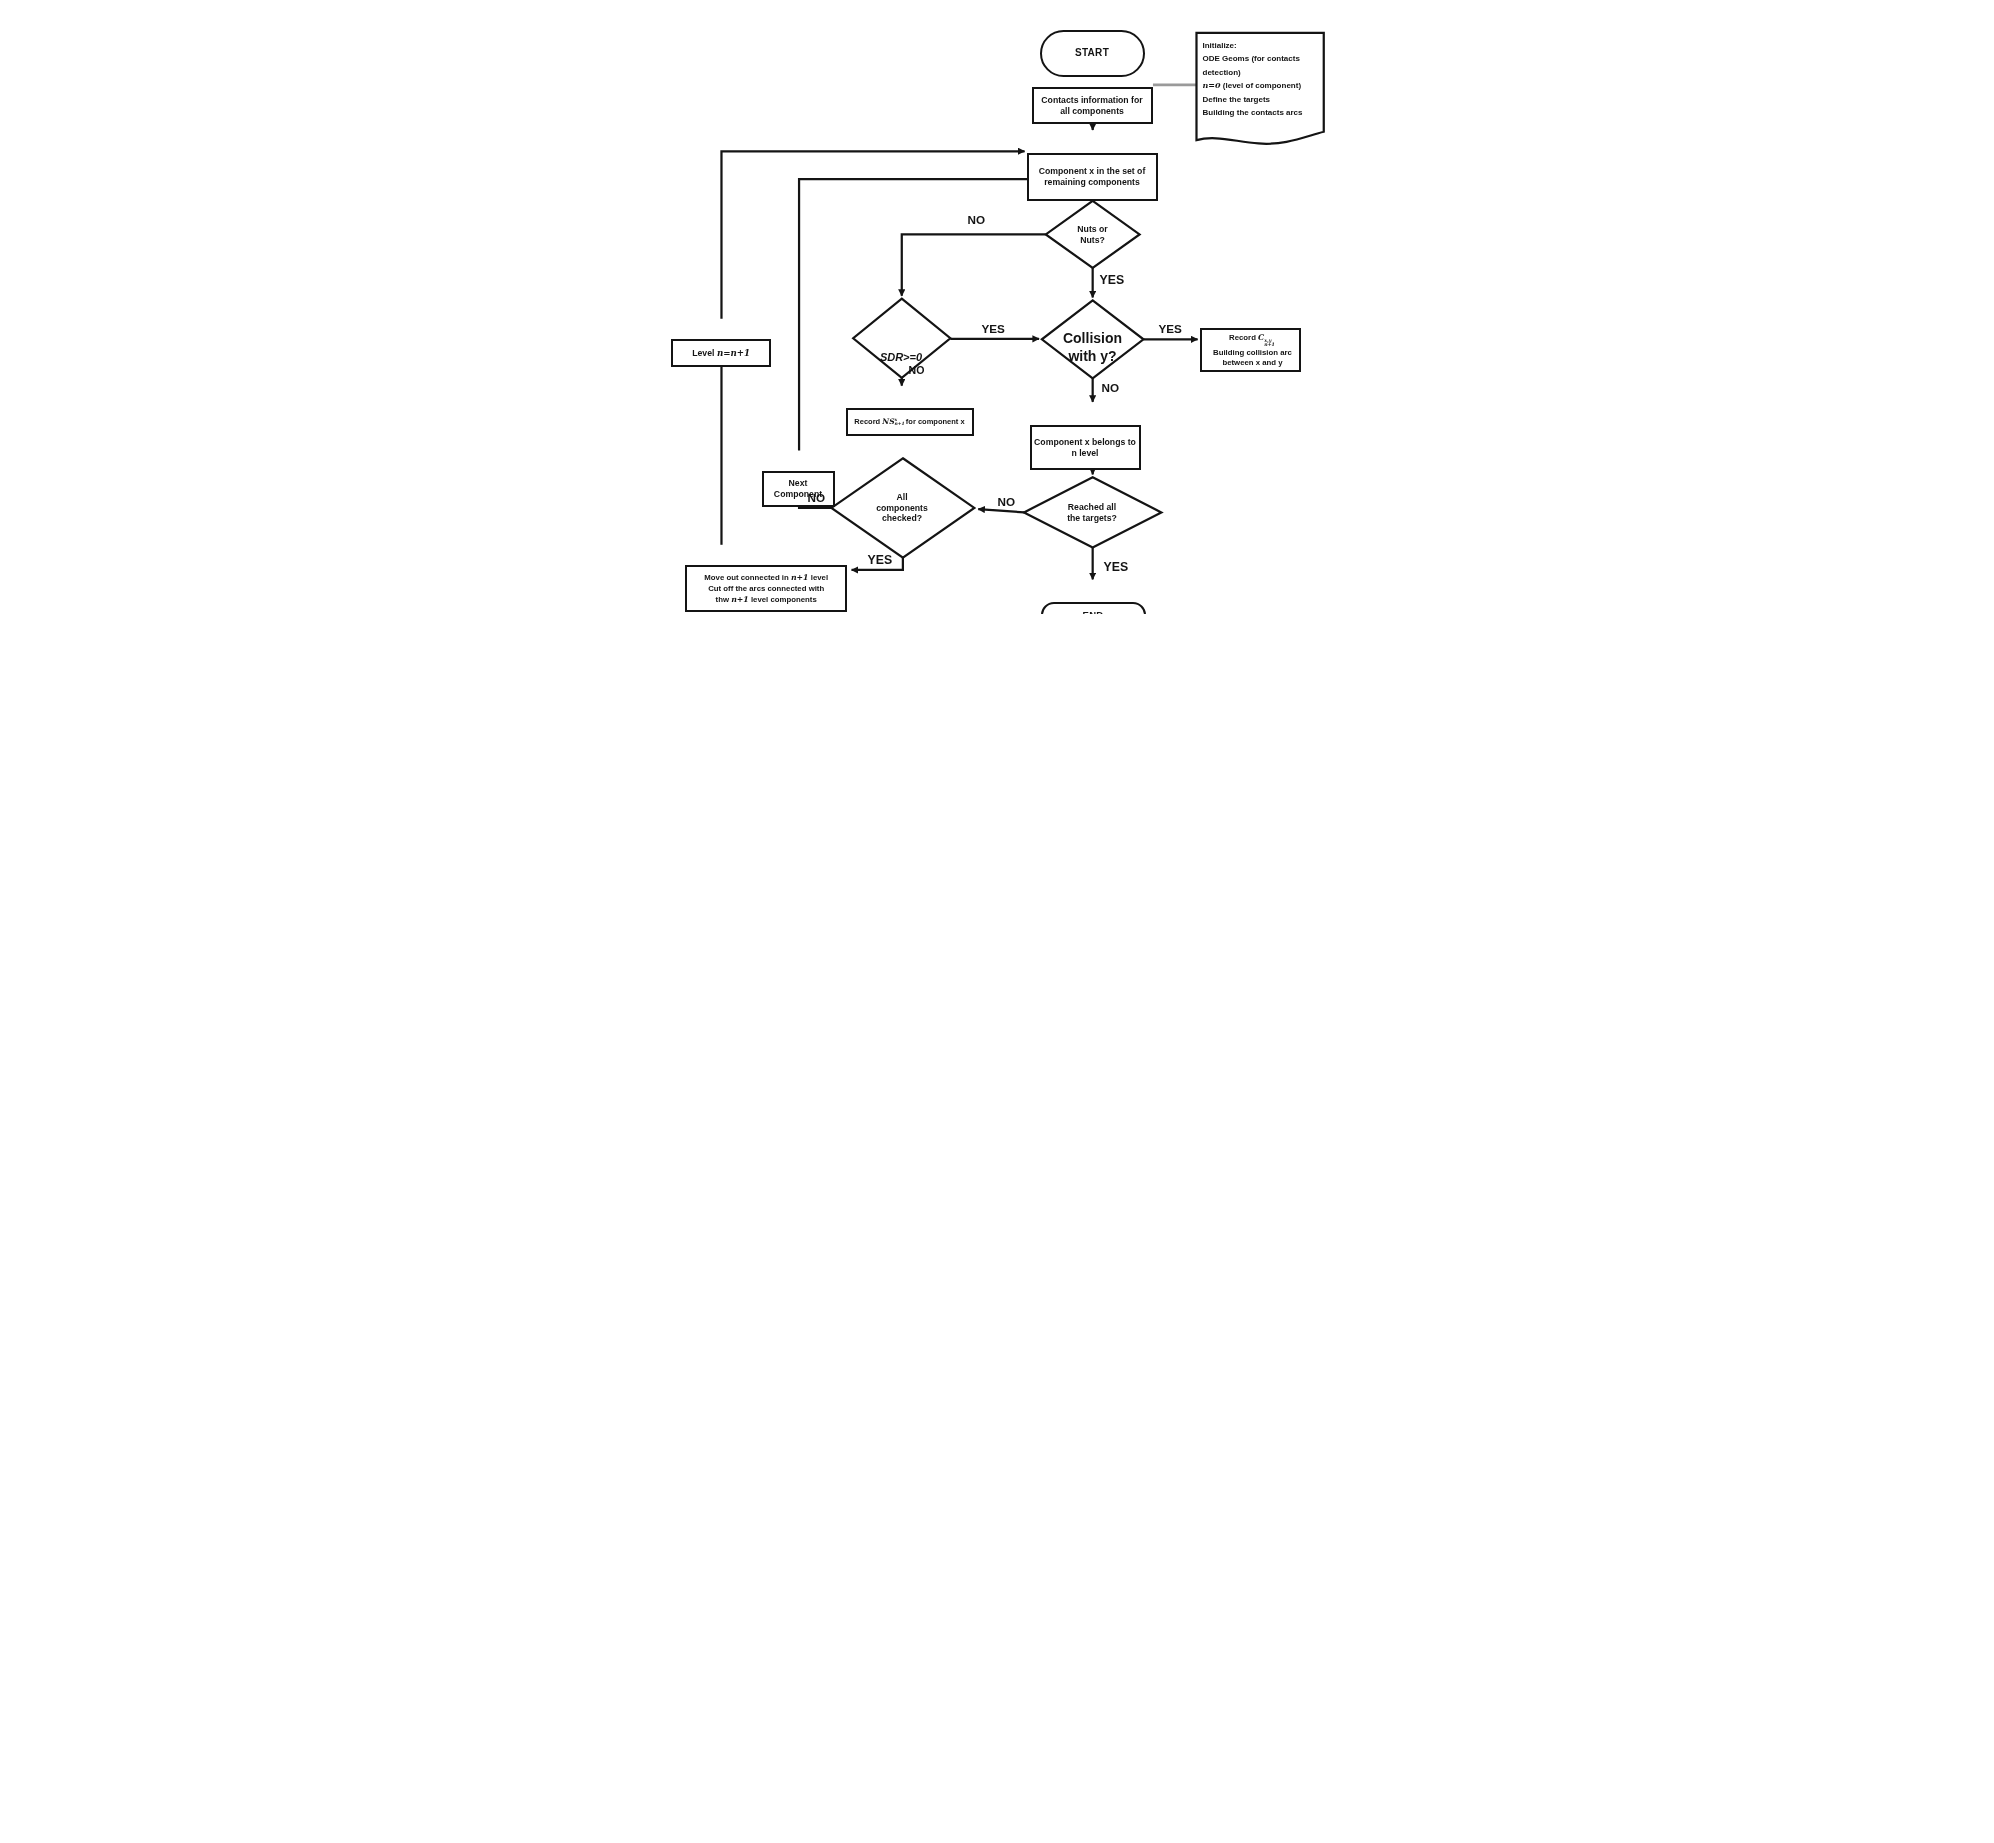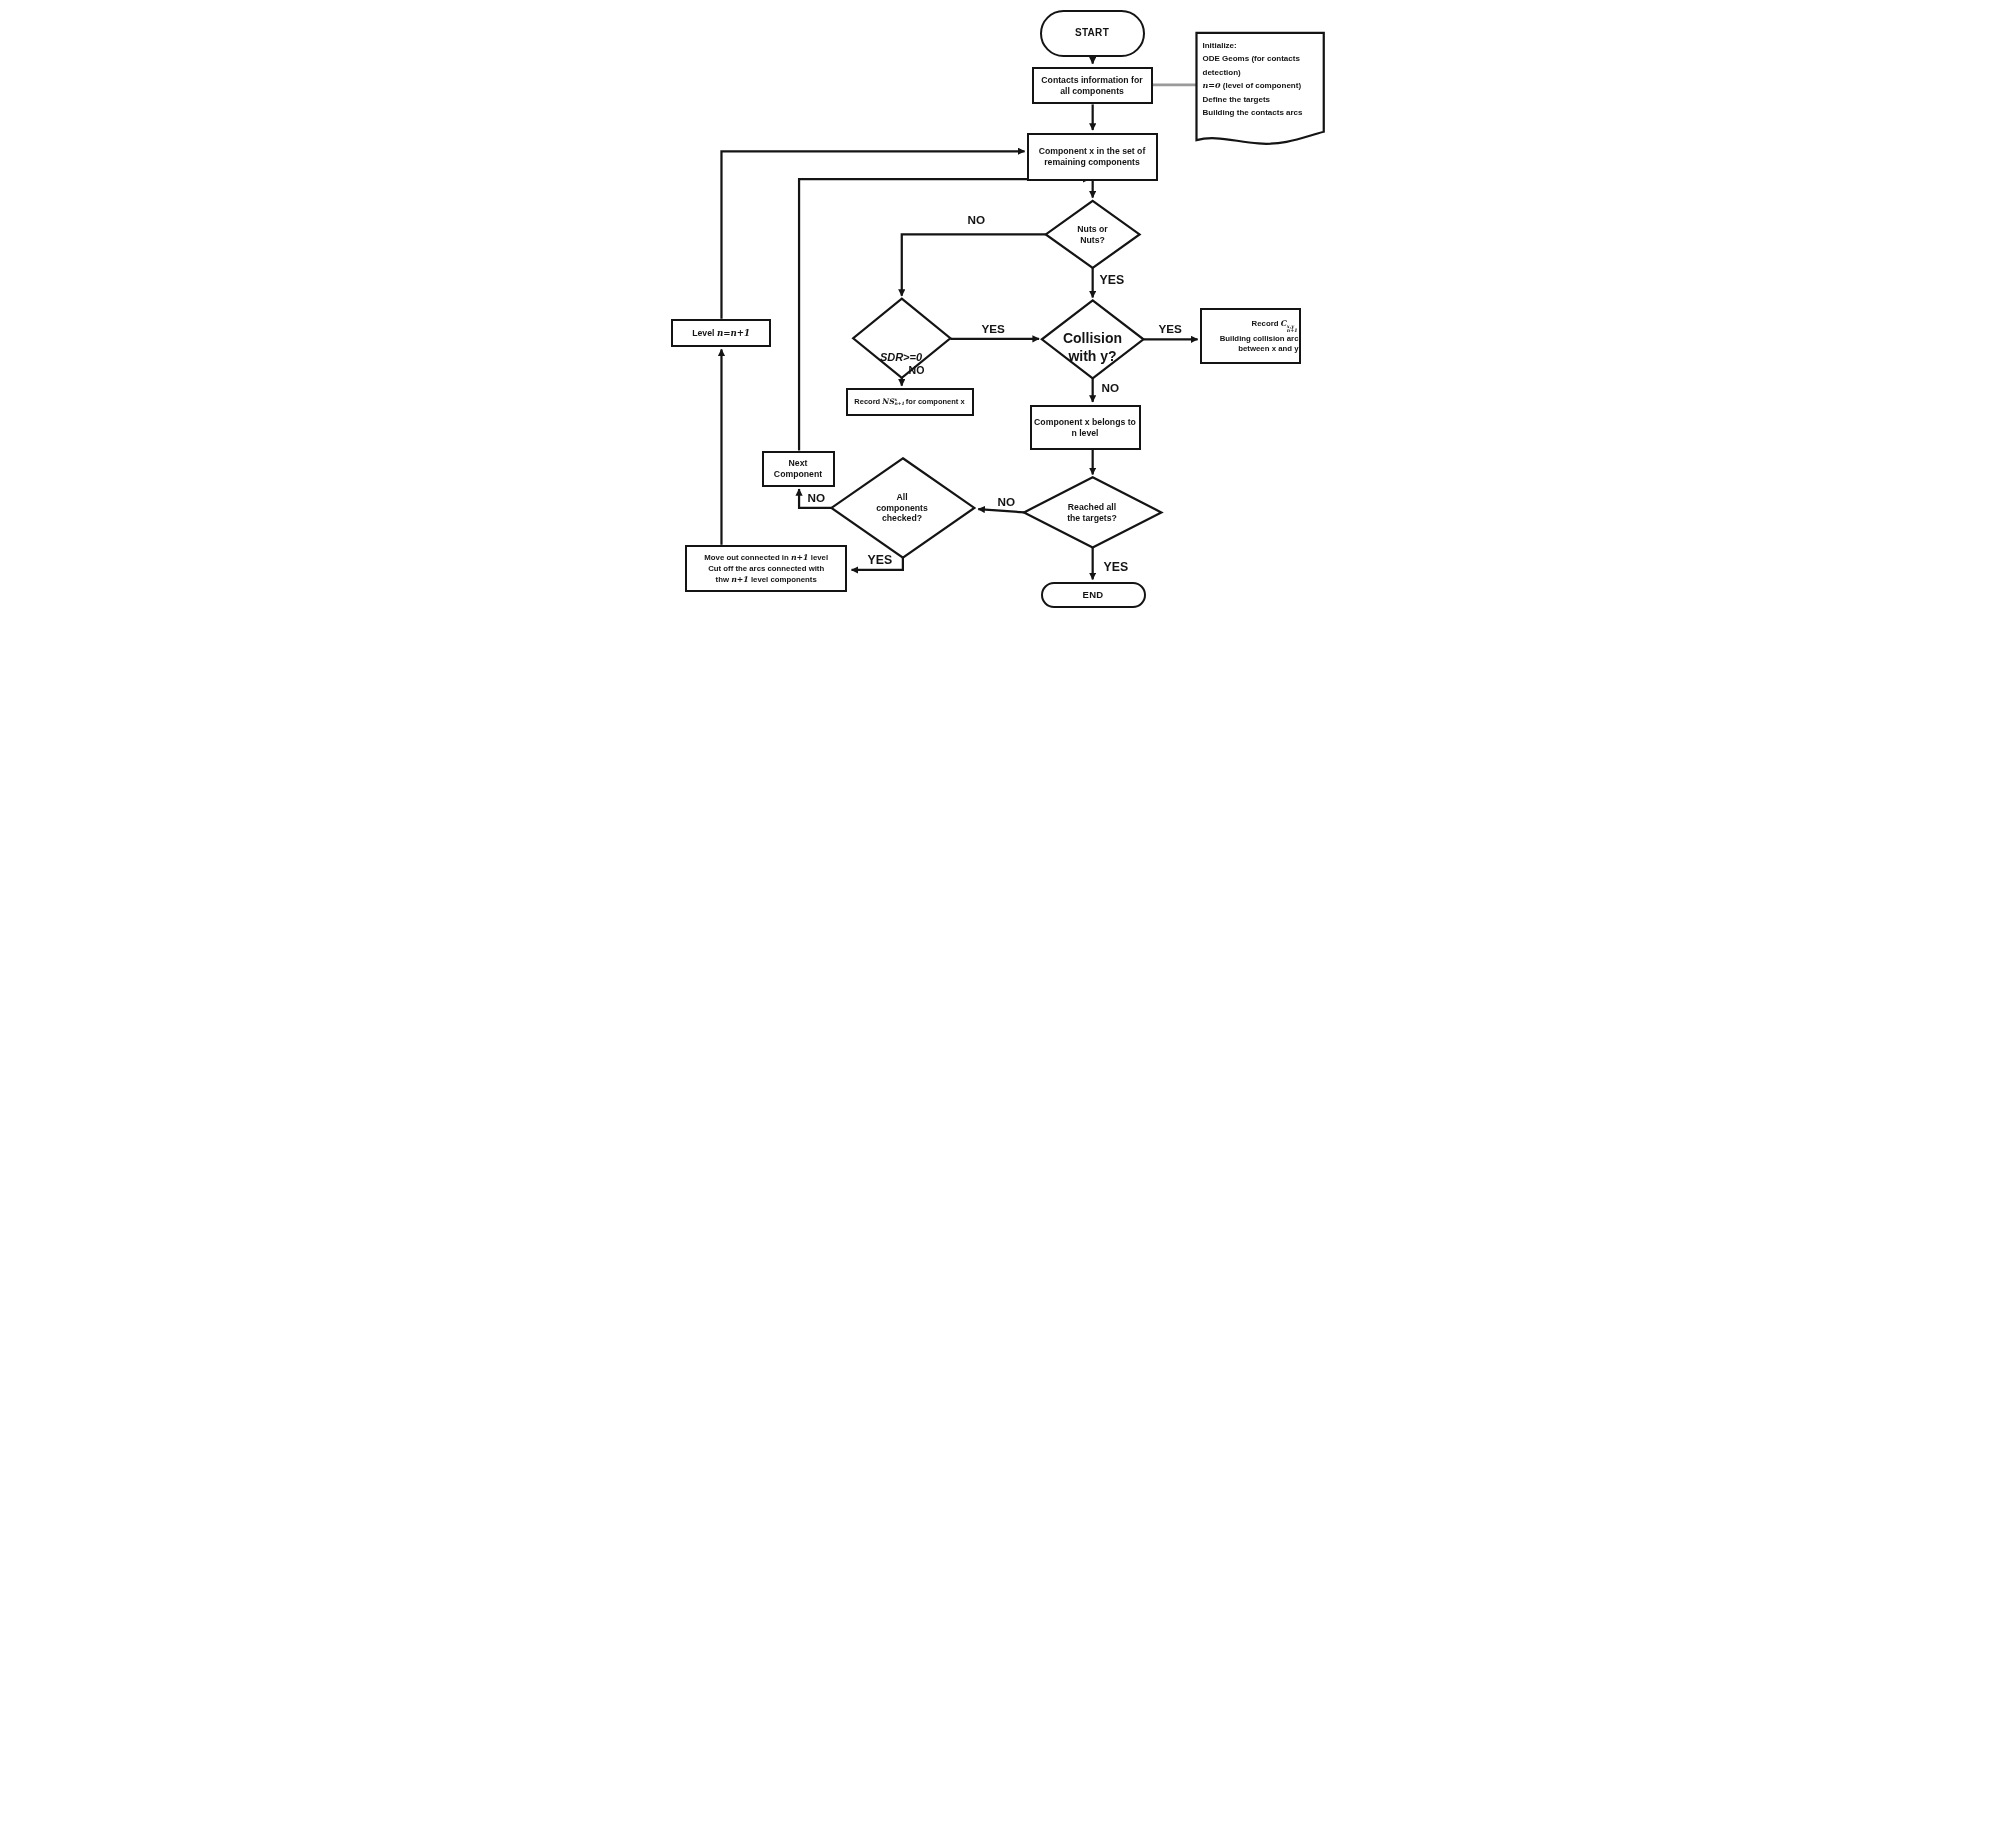--- a/index.html
+++ b/index.html
@@ -1,21 +1,21 @@
 <!DOCTYPE html>
 <html style="font-size:9px"><head>
 <meta charset="utf-8">
 <style>
   html,body{margin:0;padding:0;background:#ffffff;}
   body{font-family:"Liberation Sans", sans-serif;}
   .stage{position:relative;width:665px;height:614px;margin:0 auto;background:#fff;overflow:hidden;}
   .stage svg.wires{position:absolute;left:0;top:0;width:665px;height:614px;}
   .node{position:absolute;box-sizing:border-box;background:#fff;border:2.2px solid #141414;
         display:flex;flex-direction:column;align-items:center;justify-content:center;
-        font-weight:bold;color:#141414;text-align:center;line-height:1.25;}
+        font-weight:bold;color:#141414;text-align:center;line-height:1.25;margin-top:20px;}
   .terminal{border-radius:26px;font-size:10px;letter-spacing:0.3px;}
   .dtext{position:absolute;display:flex;flex-direction:column;align-items:center;justify-content:center;
          font-weight:bold;color:#141414;text-align:center;line-height:1.22;pointer-events:none;}
   .elabel{position:absolute;font-weight:bold;color:#141414;}
   .notetext{position:absolute;left:538px;top:39px;width:118px;font-weight:bold;font-size:8px;
             line-height:13.4px;color:#141414;text-align:left;}
   .mi{font-family:"DejaVu Serif", serif;font-style:italic;font-weight:bold;}
   .supsub{display:inline-flex;flex-direction:column;align-items:flex-start;line-height:1;
           font-size:0.6em;vertical-align:-0.45em;font-family:"DejaVu Serif", serif;
           font-style:italic;font-weight:bold;margin-right:1.1px;}
@@ -79,21 +79,21 @@
   <div class="node" style="left:367px;top:67px;width:121px;height:37px;font-size:8.7px;">
     <span>Contacts information for</span>
     <span>all components</span>
   </div>
 
   <div class="node" style="left:362px;top:133px;width:131px;height:48px;font-size:8.7px;">
     <span>Component x in the set of</span>
     <span>remaining components</span>
   </div>
 
-  <div class="node" style="left:535px;top:308px;width:101px;height:56px;font-size:7.8px;align-items:flex-end;padding-left:5px;text-align:left;">
+  <div class="node" style="left:535px;top:308px;width:101px;height:44px;font-size:7.8px;align-items:center;padding-left:5px;text-align:left;">
     <span>
       <span>Record </span><span class="mi">C</span><span class="supsub">
           <span class="s-top">x,y</span>
           <span class="s-bot">n+1</span>
         </span>
     </span>
     <span>Building collision arc</span>
     <span>between x and y</span>
   </div>
 

